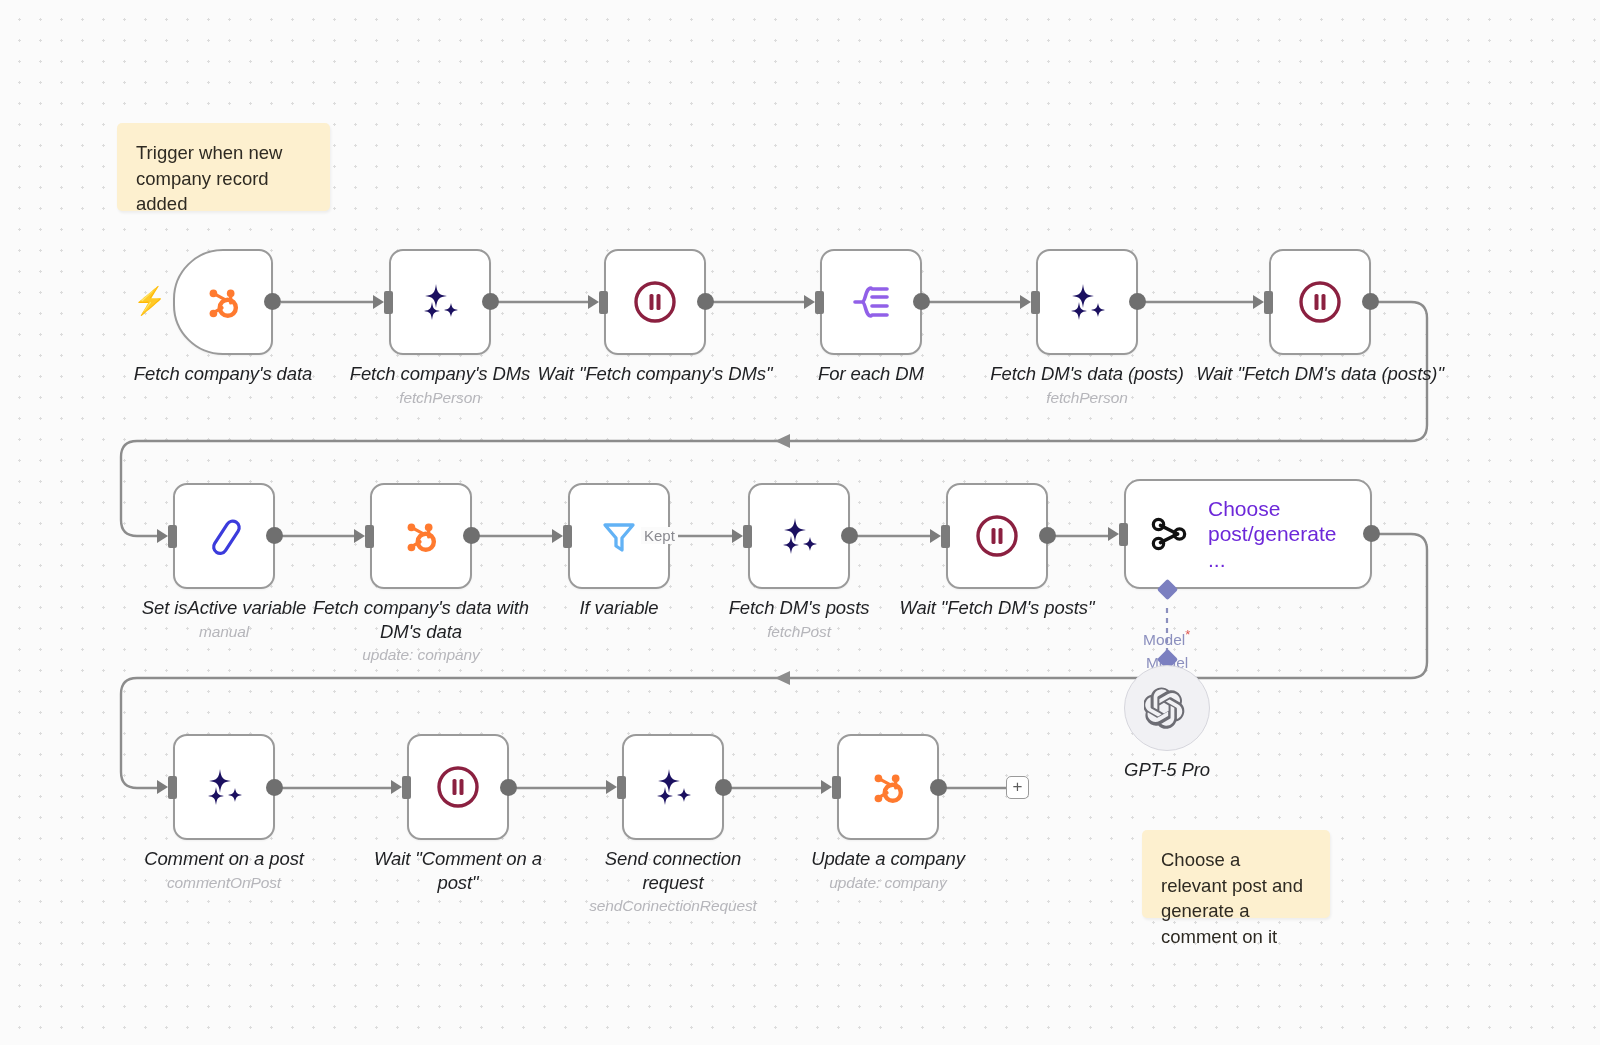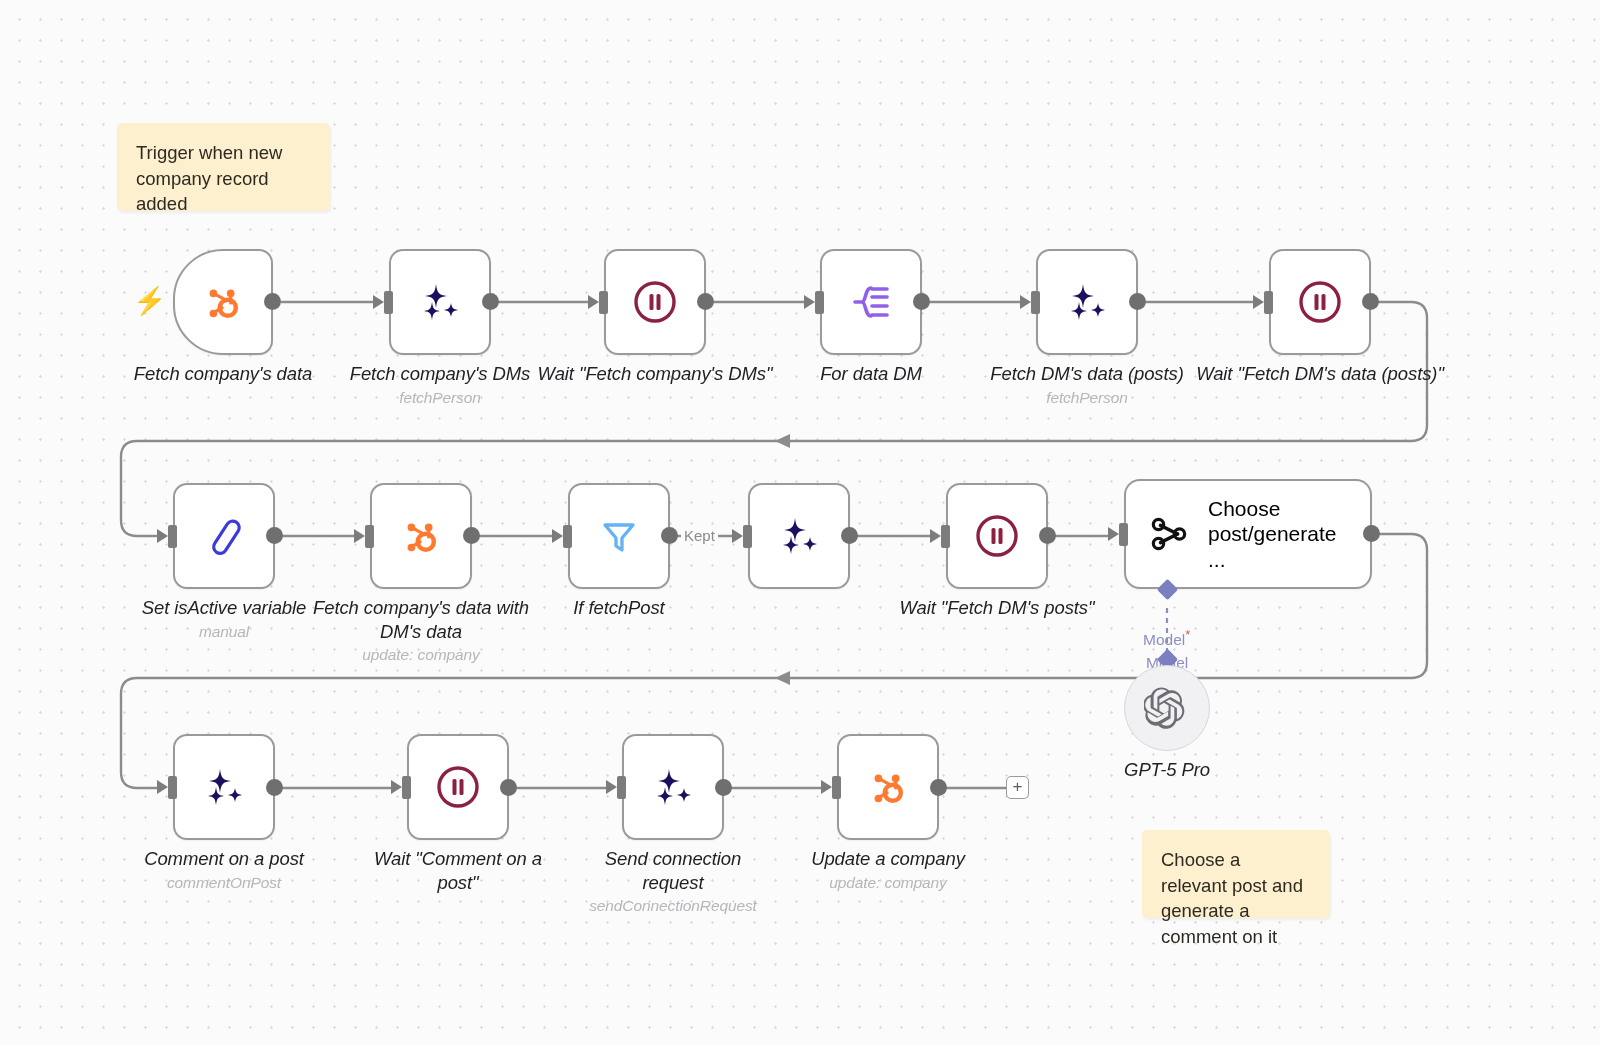--- a/index.html
+++ b/index.html
@@ -49,21 +49,21 @@
     border-radius: 50px 14px 14px 50px;
   }
   .node.wide {
     justify-content: flex-start;
     padding-left: 22px;
     gap: 18px;
     border-radius: 16px;
   }
   .node-title {
     font-size: 21px;
-    color: #000000;
+    color: #6d28d9;
     white-space: nowrap;
     line-height: 1.22;
   }
 
   
   .label {
     position: absolute;
     text-align: center;
     color: #1f2023;
     font-size: 18.5px;
@@ -290,21 +290,21 @@
         <path d="M27,13 L42,13"></path>
         <path d="M27,21 L42,21"></path>
         <path d="M27,30 L42,30"></path>
         <path d="M27,39 L42,39"></path>
       </g>
     </svg>
   </div>
   <div class="port-in" style="left:815px; top:291px;"></div>
   <div class="port-out" style="left:913px; top:293px;"></div>
   <div class="label" style="left:746px; top:362px; width:250px;">
-    <span>For data DM</span>
+    <span>For each DM</span>
   </div>
 
   <div class="node" style="left:1036px; top:249px; width:102px; height:106px;">
     <svg class="icon-svg" width="52" height="52" viewBox="0 0 52 52">
       <path d="M22,8 C23,17 25,19 33,20 C25,21 23,23 22,32 C21,23 19,21 11,20 C19,19 21,17 22,8 Z" fill="#1b1060"></path>
       <path d="M18,26 C19,33 20,34 26,35 C20,36 19,37 18,44 C17,37 16,36 10,35 C16,34 17,33 18,26 Z" fill="#1b1060"></path>
       <path d="M37,27 C38,32 39,33 44,34 C39,35 38,36 37,41 C36,36 35,35 30,34 C35,33 36,32 37,27 Z" fill="#1b1060"></path>
     </svg>
   </div>
   <div class="port-in" style="left:1031px; top:291px;"></div>
@@ -359,34 +359,38 @@
     <span class="sublabel">update: company</span>
   </div>
 
   <div class="node" style="left:568px; top:483px; width:102px; height:106px;">
     <svg class="icon-svg" width="50" height="50" viewBox="0 0 50 50">
       <path d="M11,14 L39,14 L28,27 L28,39 L22,35 L22,27 Z" fill="none" stroke="#62b2f5" stroke-width="3.3" stroke-linejoin="round" stroke-linecap="round"></path>
     </svg>
   </div>
   <div class="port-in" style="left:563px; top:525px;"></div>
   <div class="port-out" style="left:661px; top:527px;"></div>
-  <div class="edge-label" style="left:681px; top:527px;">Kept</div>
+  <div class="edge-label" style="left:641px; top:527px;">Kept</div>
   <div class="label" style="left:519px; top:596px; width:200px;">
-    <span>If fetchPost</span>
+    <span>If variable</span>
   </div>
 
   <div class="node" style="left:748px; top:483px; width:102px; height:106px;">
     <svg class="icon-svg" width="52" height="52" viewBox="0 0 52 52">
       <path d="M22,8 C23,17 25,19 33,20 C25,21 23,23 22,32 C21,23 19,21 11,20 C19,19 21,17 22,8 Z" fill="#1b1060"></path>
       <path d="M18,26 C19,33 20,34 26,35 C20,36 19,37 18,44 C17,37 16,36 10,35 C16,34 17,33 18,26 Z" fill="#1b1060"></path>
       <path d="M37,27 C38,32 39,33 44,34 C39,35 38,36 37,41 C36,36 35,35 30,34 C35,33 36,32 37,27 Z" fill="#1b1060"></path>
     </svg>
   </div>
   <div class="port-in" style="left:743px; top:525px;"></div>
   <div class="port-out" style="left:841px; top:527px;"></div>
+  <div class="label" style="left:699px; top:596px; width:200px;">
+    <span>Fetch DM's posts</span>
+    <span class="sublabel">fetchPost</span>
+  </div>
 
   <div class="node" style="left:946px; top:483px; width:102px; height:106px;">
     <svg class="icon-svg" width="50" height="50" viewBox="0 0 50 50">
       <circle cx="25" cy="25" r="19" fill="none" stroke="#8b2040" stroke-width="3.4"></circle>
       <rect x="19.5" y="17" width="4" height="16" rx="1.6" fill="#8b2040"></rect>
       <rect x="26.5" y="17" width="4" height="16" rx="1.6" fill="#8b2040"></rect>
     </svg>
   </div>
   <div class="port-in" style="left:941px; top:525px;"></div>
   <div class="port-out" style="left:1039px; top:527px;"></div>

